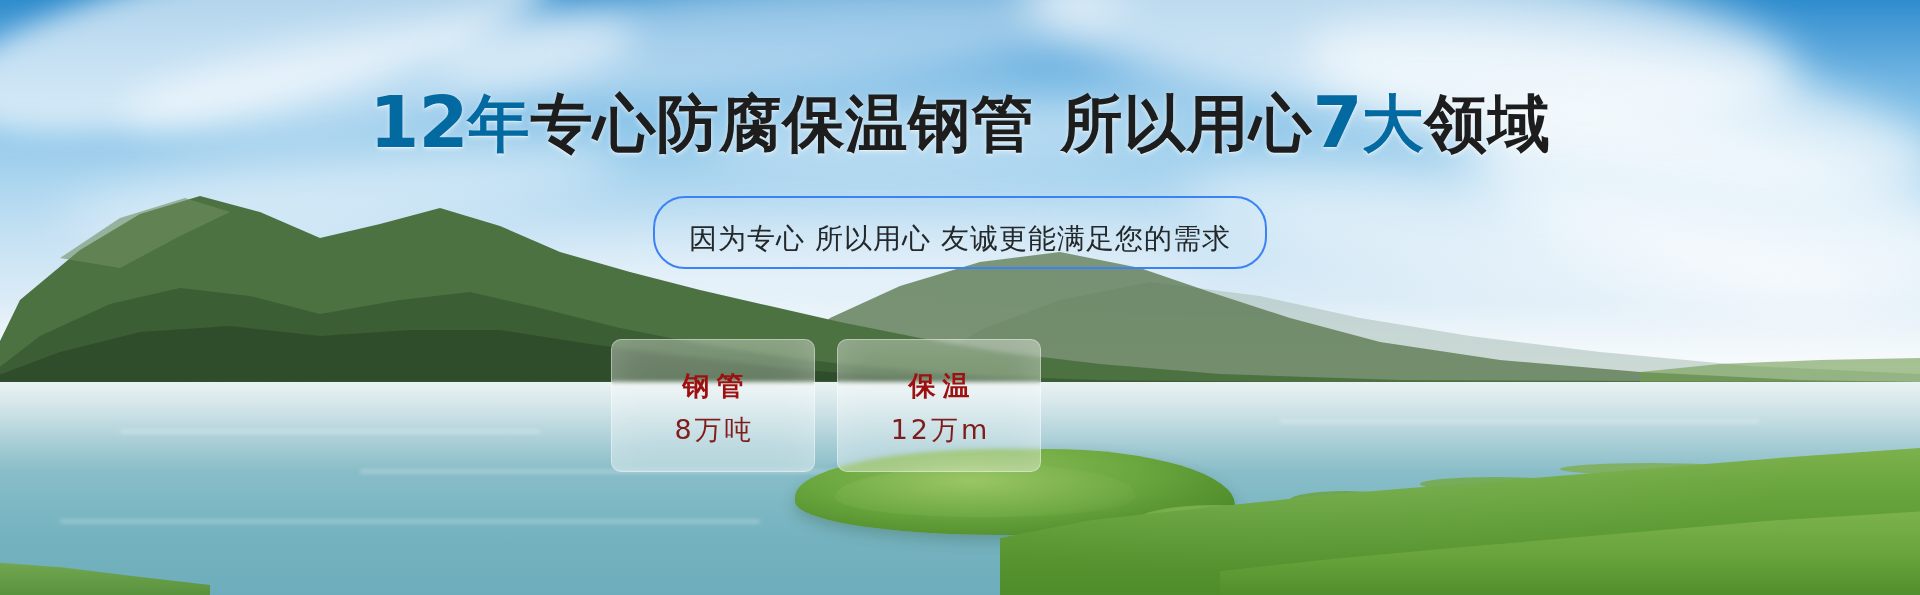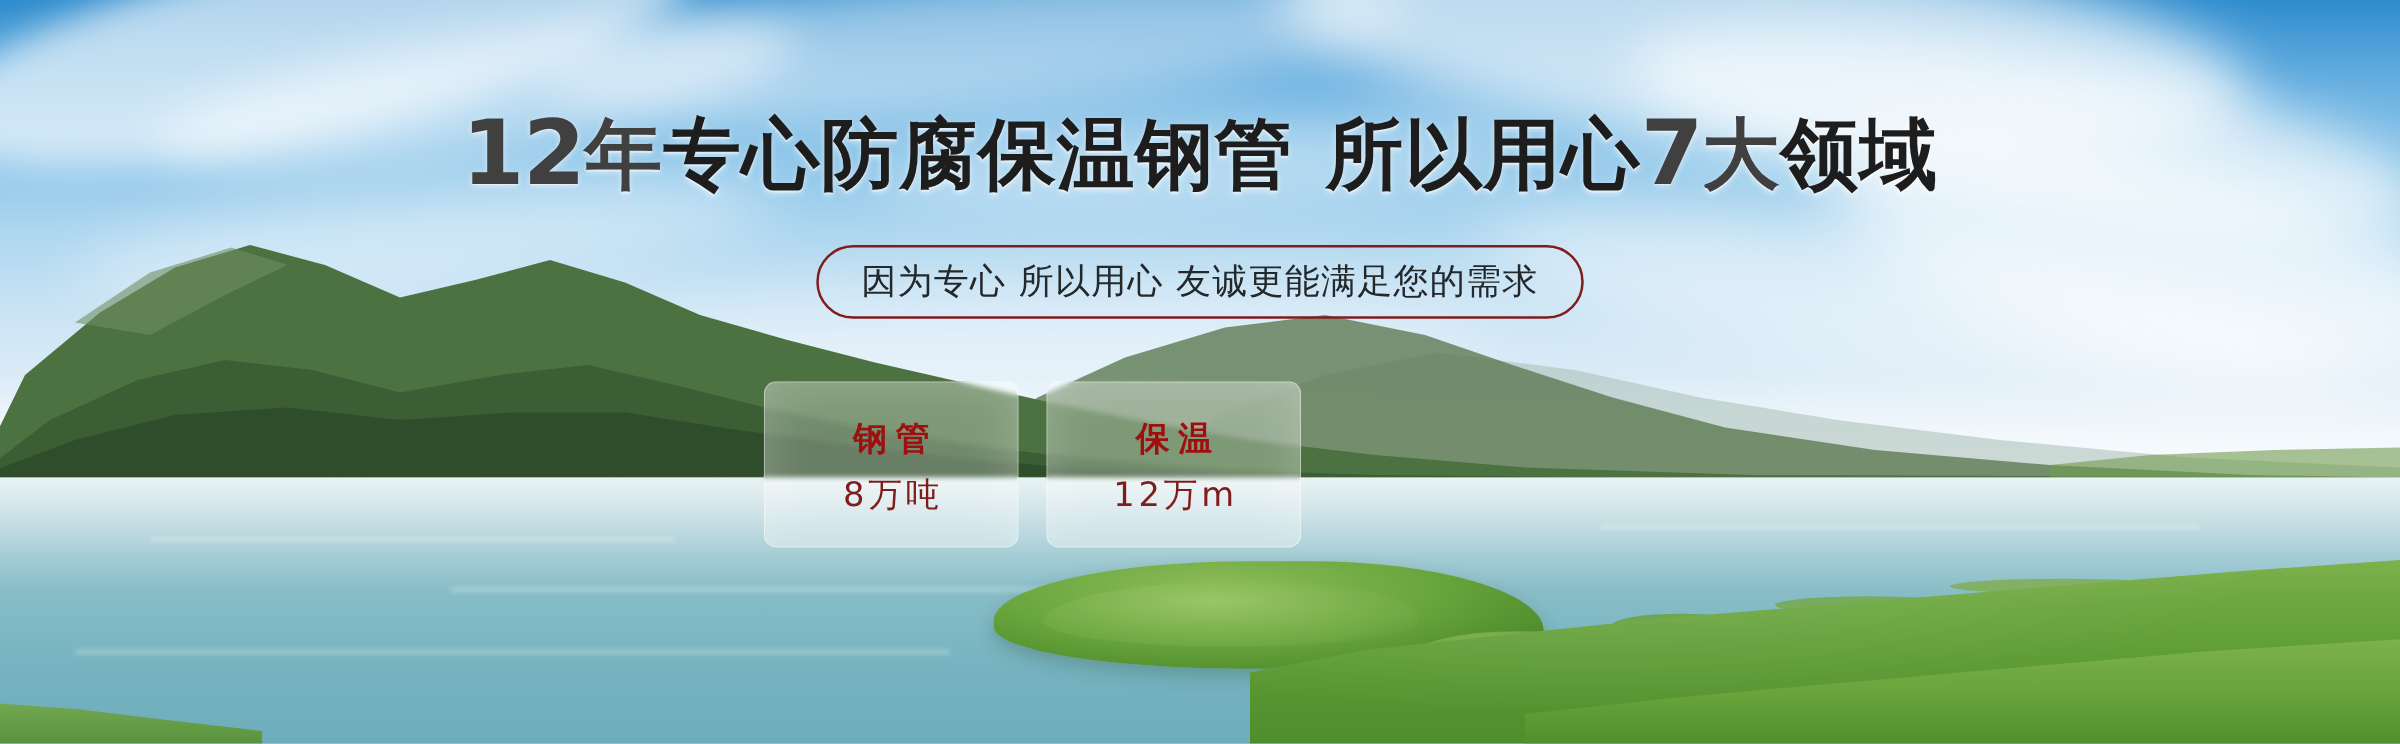--- a/index.html
+++ b/index.html
@@ -118,46 +118,46 @@
   .headline{
     position:absolute;left:0;top:86px;width:1920px;
     text-align:center;
     font-family:"DejaVu Sans","Liberation Sans",sans-serif;
     font-size:62px;font-weight:800;line-height:1;
     letter-spacing:1px;
     color:#1d1d1d;
     text-shadow:0 2px 5px rgba(255,255,255,.55), 0 1px 0 rgba(255,255,255,.4);
     white-space:nowrap;
   }
-  .headline .red{color:#404040;}
+  .headline .red{color:#0369a1;}
   .headline .num{
     font-size:72px;font-weight:900;letter-spacing:-1px;
     vertical-align:-2px;
   }
   .headline .gap{display:inline-block;width:26px;}
 
   .subtitle-wrap{
     position:absolute;left:0;top:196px;width:1920px;text-align:center;
   }
   .subtitle{
     display:inline-block;
-    padding:10px 34px 12px;
-    border:2px solid #7f1d1d;
+    padding:24px 34px 12px;
+    border:2px solid #3b82f6;
     border-radius:32px;
     font-family:"DejaVu Sans","Liberation Sans",sans-serif;
     font-size:28px;font-weight:500;color:#23282b;
     letter-spacing:1px;
     line-height:1.18;
     white-space:nowrap;
     background:rgba(255,255,255,.04);
   }
 
   
   .cards{
-    position:absolute;left:0;top:305px;width:1652px;
+    position:absolute;left:0;top:339px;width:1652px;
     display:flex;justify-content:center;align-items:flex-start;gap:22px;
   }
   .card{
     width:204px;height:133px;
     border-radius:10px;
     background:rgba(255,255,255,.28);
     border:1px solid rgba(255,255,255,.45);
     box-shadow:inset 0 0 40px rgba(255,255,255,.22);
     backdrop-filter:blur(2px);
     display:flex;flex-direction:column;

